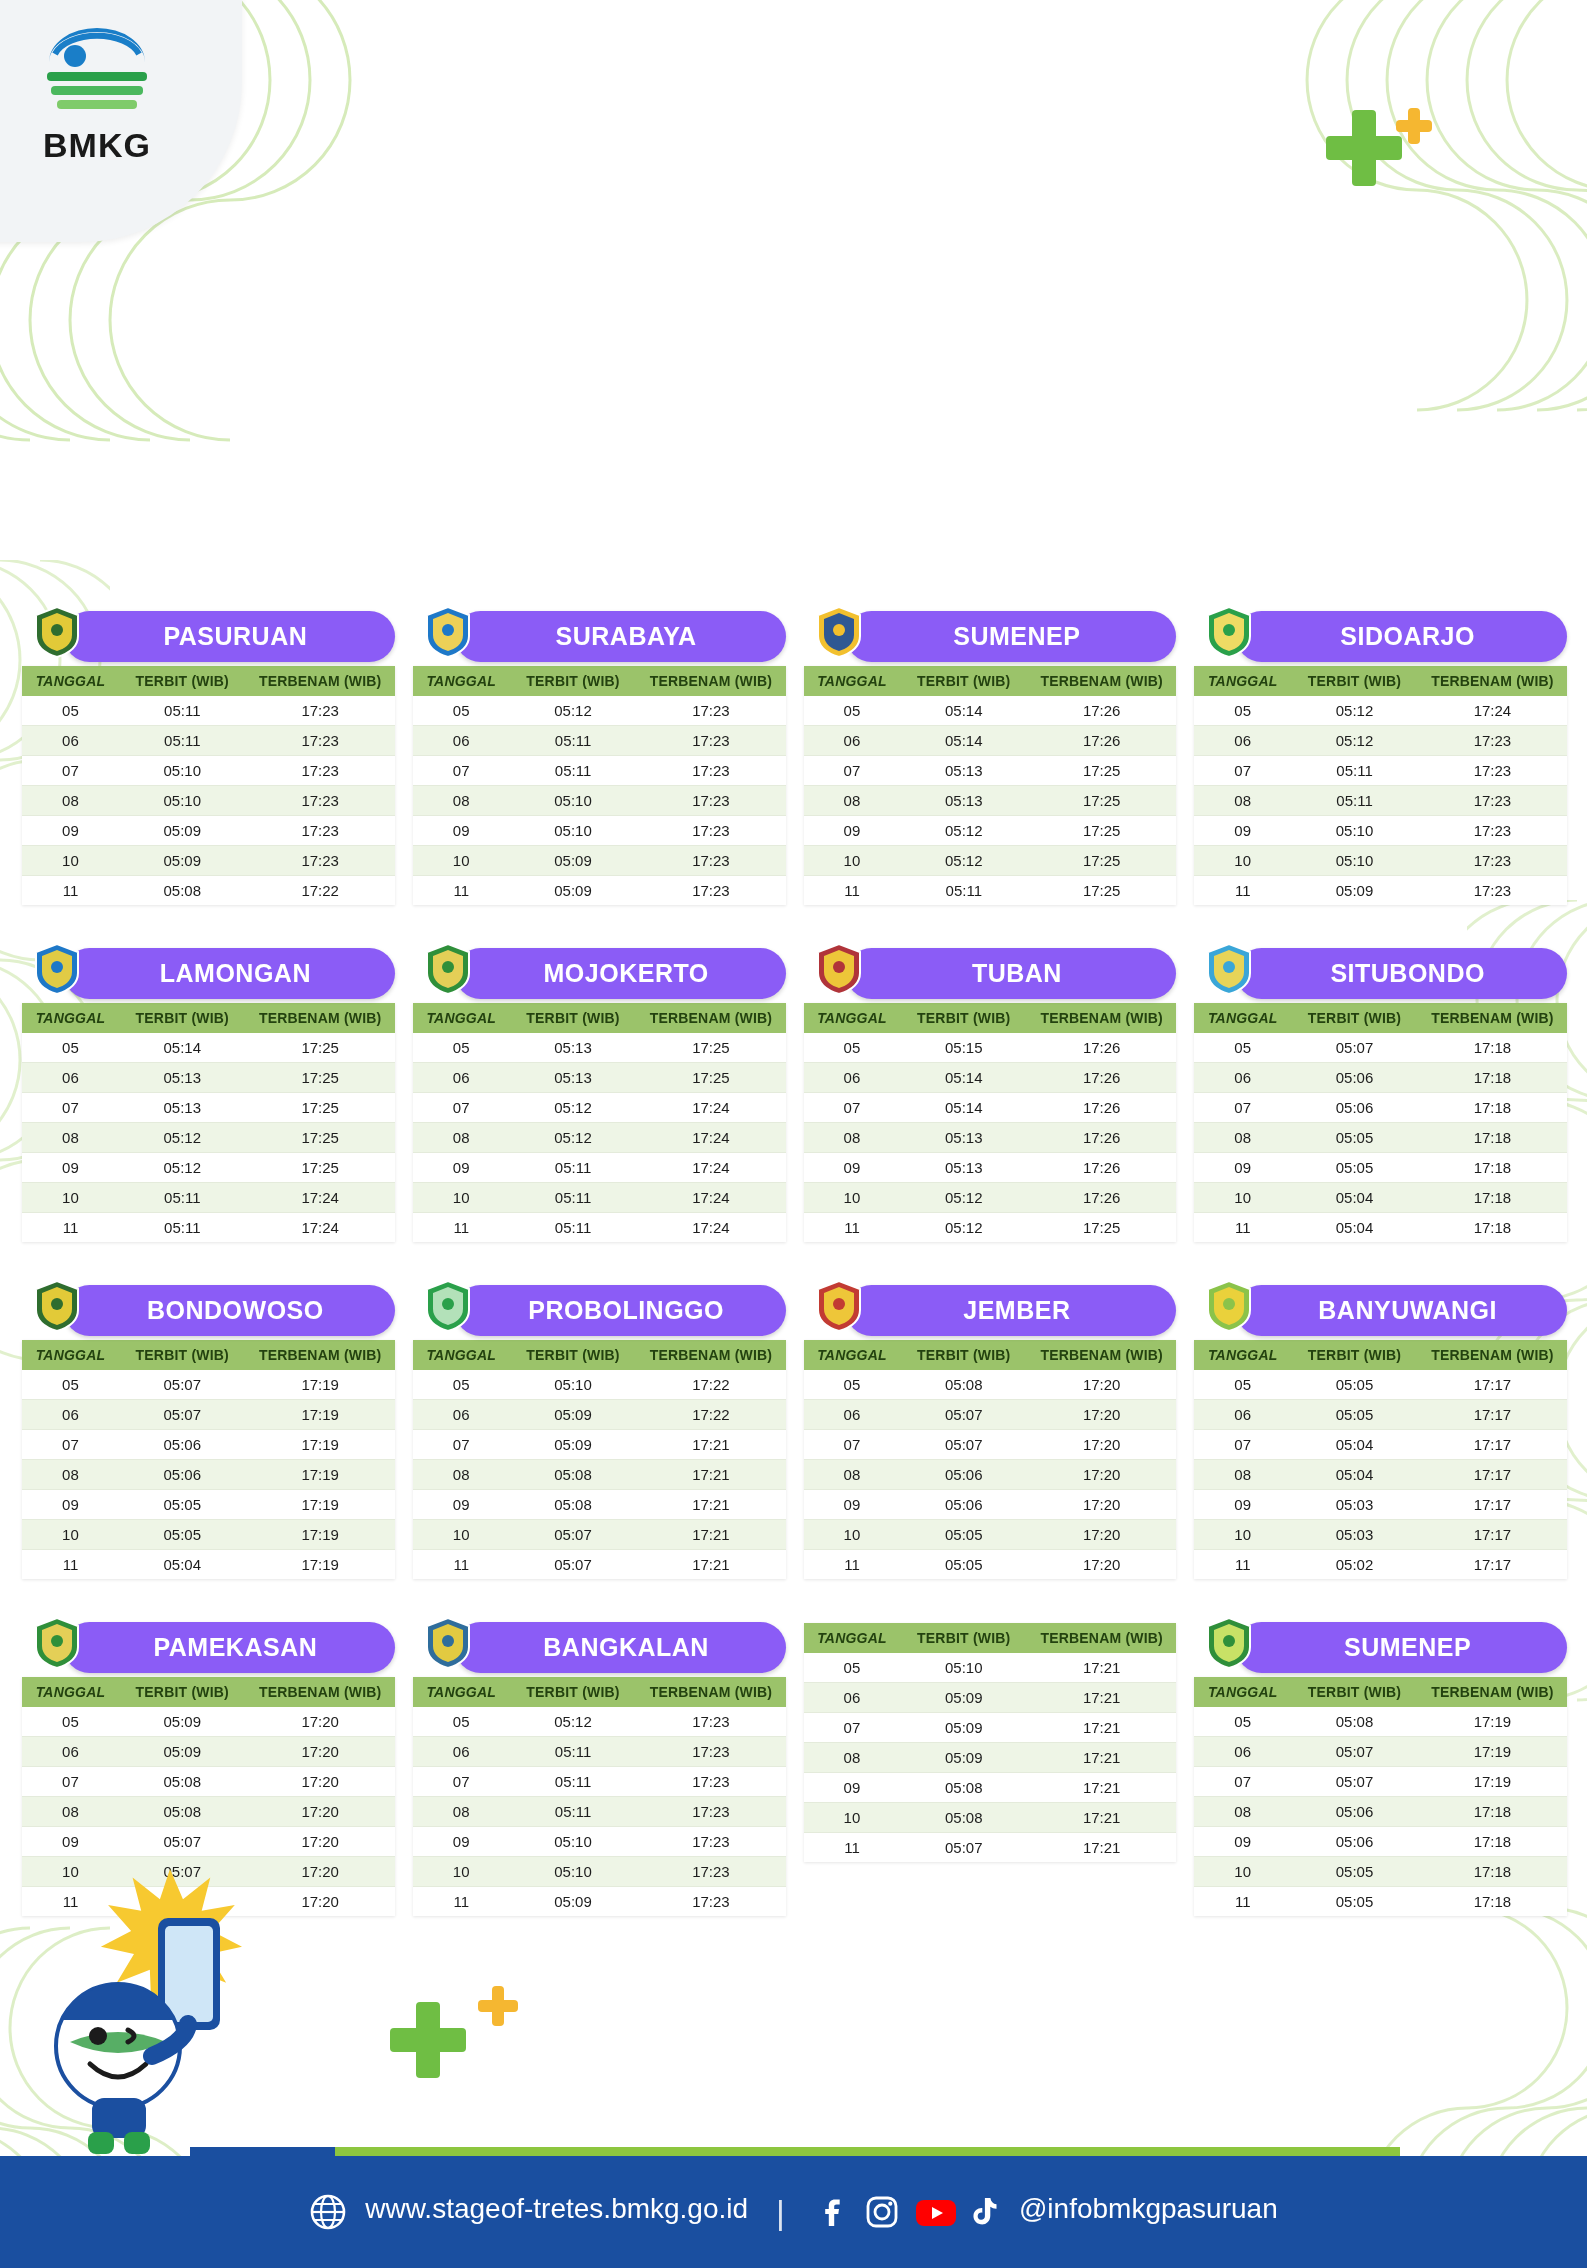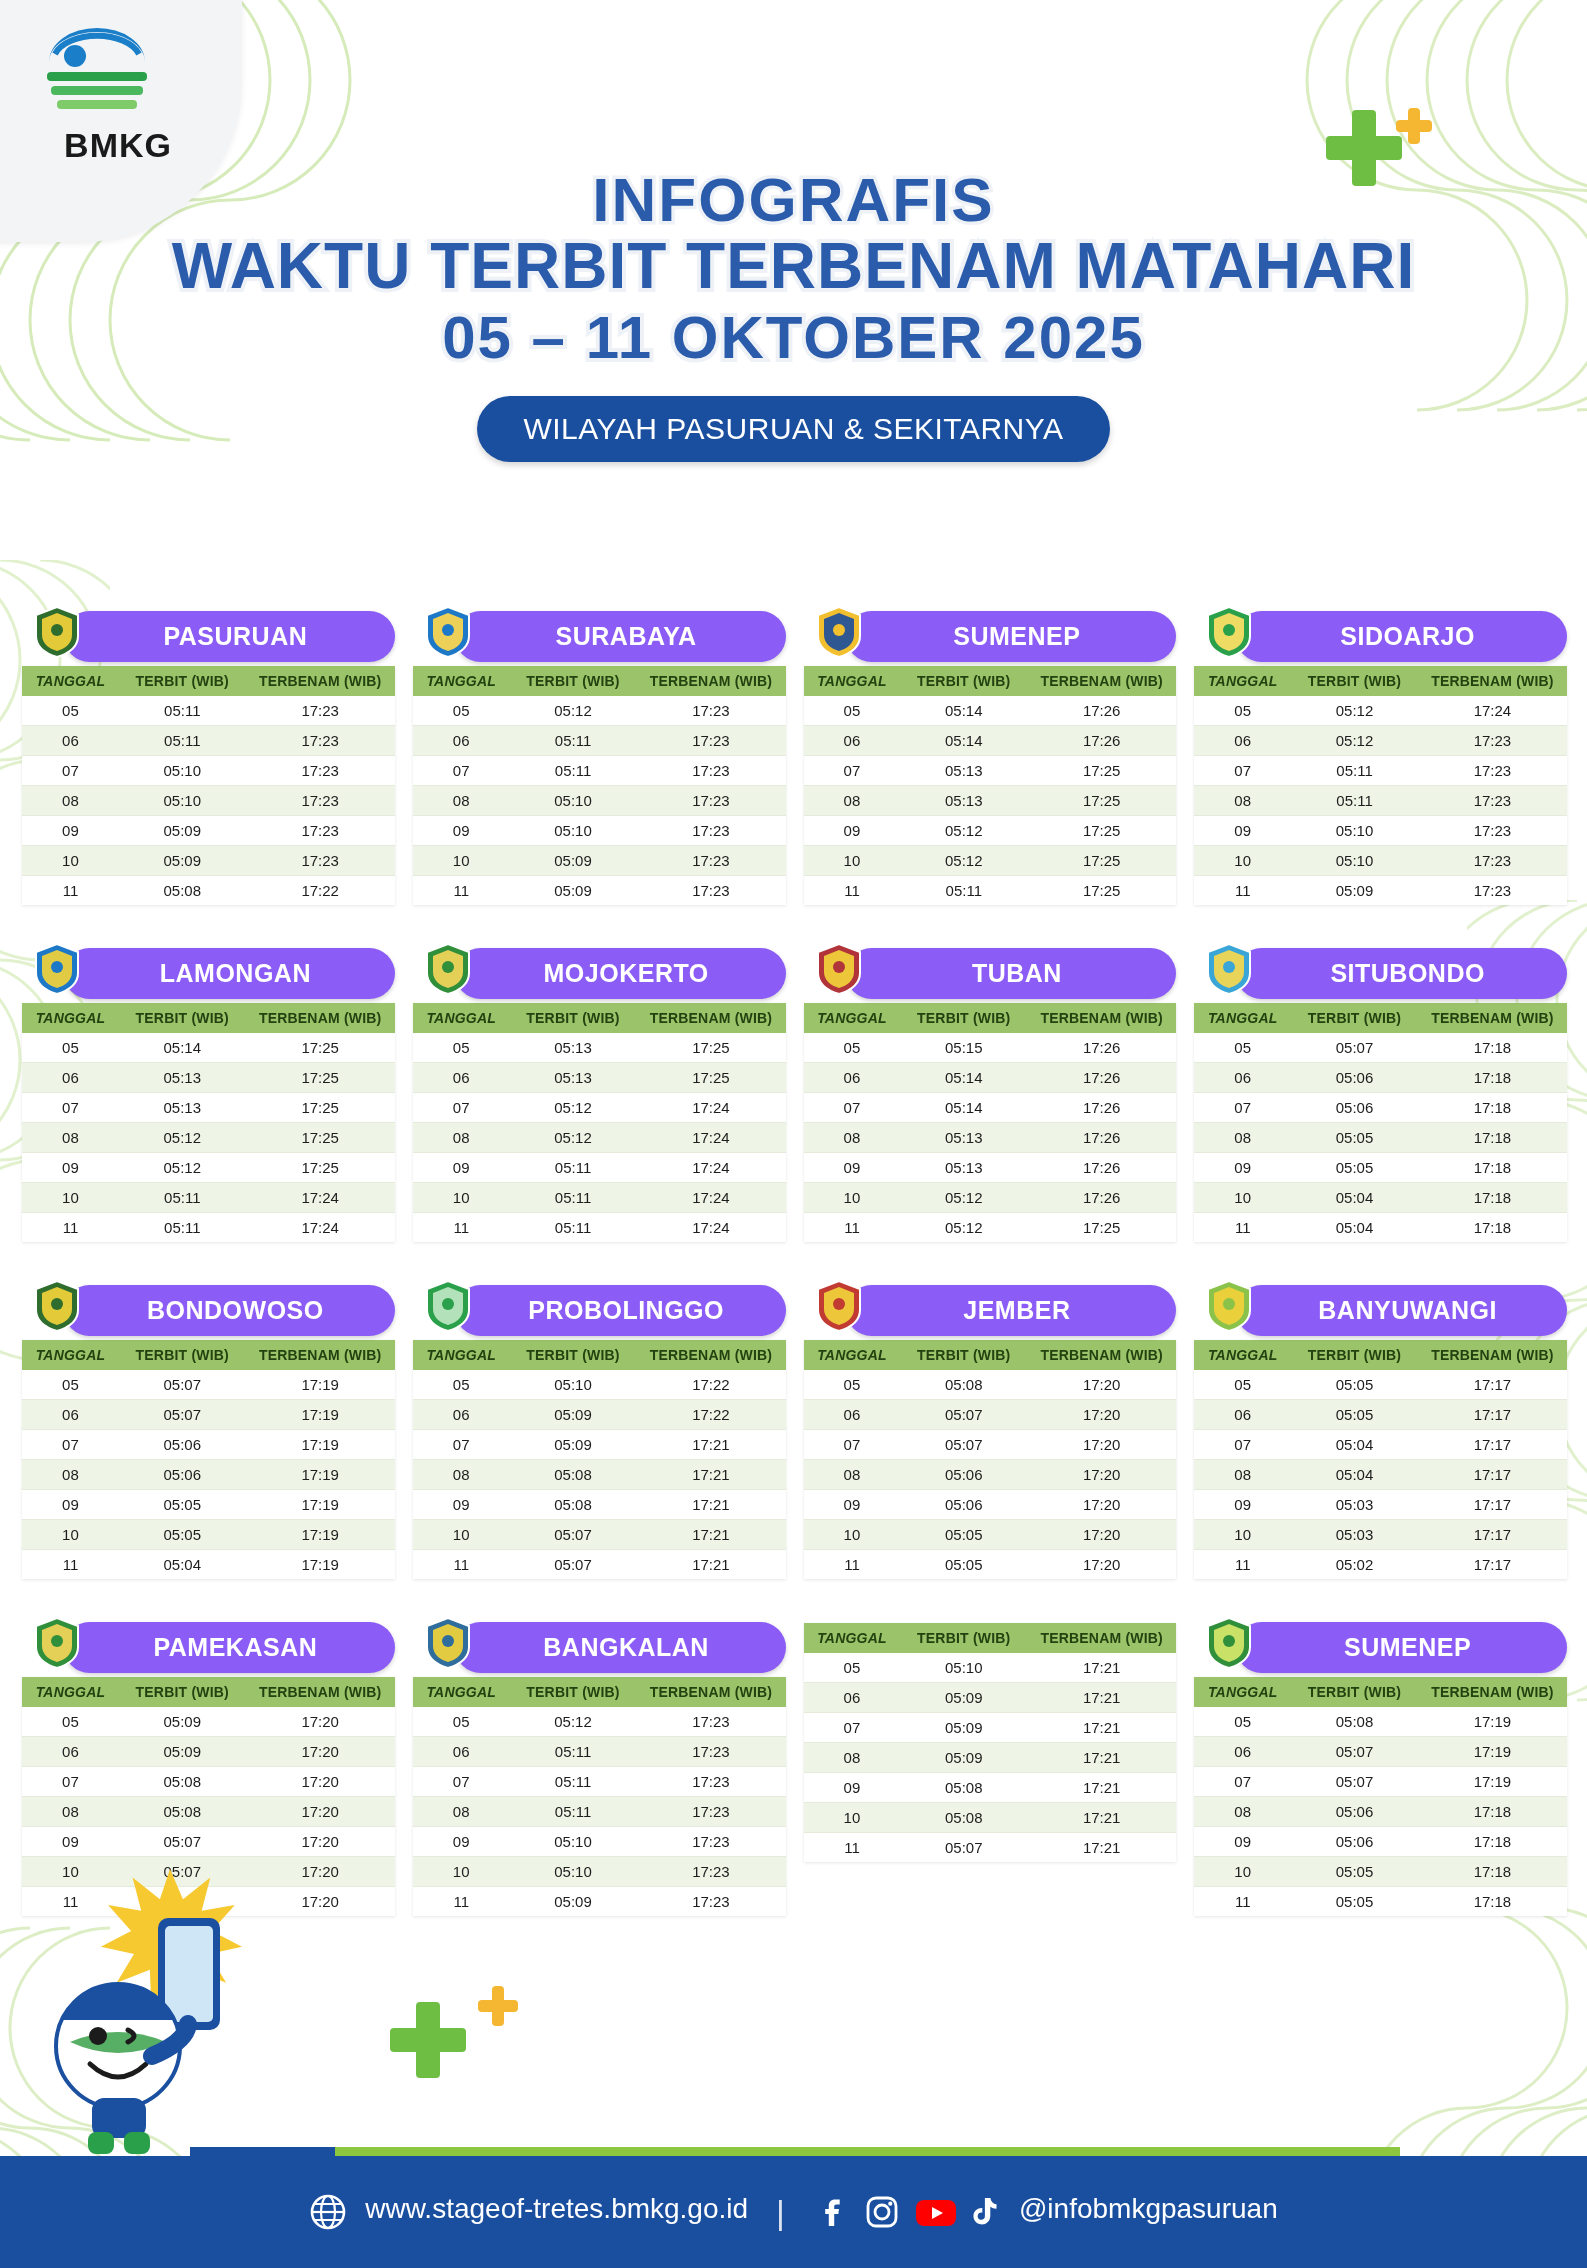--- a/index.html
+++ b/index.html
@@ -33,21 +33,21 @@
   .logo-badge {
     position: absolute; top: -34px; left: -34px;
     width: 276px; height: 276px;
     background: #f2f4f6;
     border-radius: 0 0 160px 0;
     box-shadow: 0 2px 6px rgba(0,0,0,.07);
     z-index: 6;
   }
   .logo-inner {
     position: absolute; left: 56px; top: 62px;
-    width: 150px; text-align: right;
+    width: 150px; text-align: center;
   }
   .logo-mark {
     width: 112px; height: 96px; margin: 0 auto 2px auto;
     position: relative;
   }
   .logo-text {
     font-weight: bold; font-size: 34px; letter-spacing: 1px;
     color: #1a1a1a;
   }
 
@@ -269,26 +269,20 @@
           <circle cx="34" cy="28" r="11" fill="#1a7ec8"></circle>
           <rect x="6" y="44" width="100" height="9" rx="4" fill="#2aa04a"></rect>
           <rect x="10" y="58" width="92" height="9" rx="4" fill="#4bb85e"></rect>
           <rect x="16" y="72" width="80" height="9" rx="4" fill="#7fcb6a"></rect>
         </svg>
       </div>
       <div class="logo-text">BMKG</div>
     </div>
   </div>
 
-  <div class="title-wrap">
-    <div class="t1">INFOGRAFIS</div>
-    <div class="t2">WAKTU TERBIT TERBENAM MATAHARI</div>
-    <div class="t3">05 – 11 OKTOBER 2025</div>
-    <div class="subtitle-pill">WILAYAH PASURUAN &amp; SEKITARNYA</div>
-  </div>
 
   <div class="grid" id="city-grid">
       <div class="card">
         <div class="card-head">
           <span class="crest"><svg width="46" height="52" viewBox="0 0 46 52">
               <path d="M23,1 L44,9 V30 C44,42 33,48 23,51 C13,48 2,42 2,30 V9 Z" fill="#2f6d2f" stroke="#ffffff" stroke-width="2"></path>
               <path d="M23,7 L38,13 V29 C38,38 30,43 23,45 C16,43 8,38 8,29 V13 Z" fill="#f2d23a" opacity=".92"></path>
               <circle cx="23" cy="24" r="6" fill="#2f6d2f"></circle>
             </svg></span>
           <div class="city-pill">PASURUAN</div>

